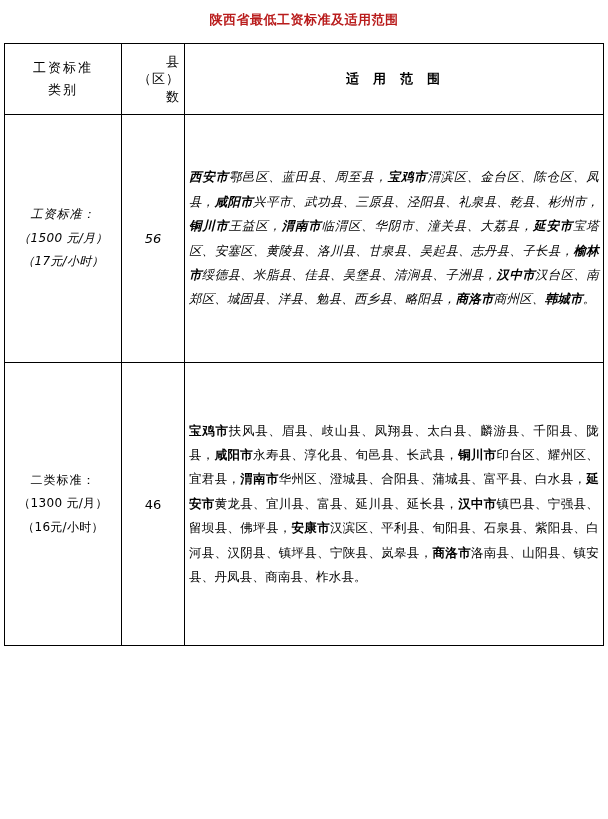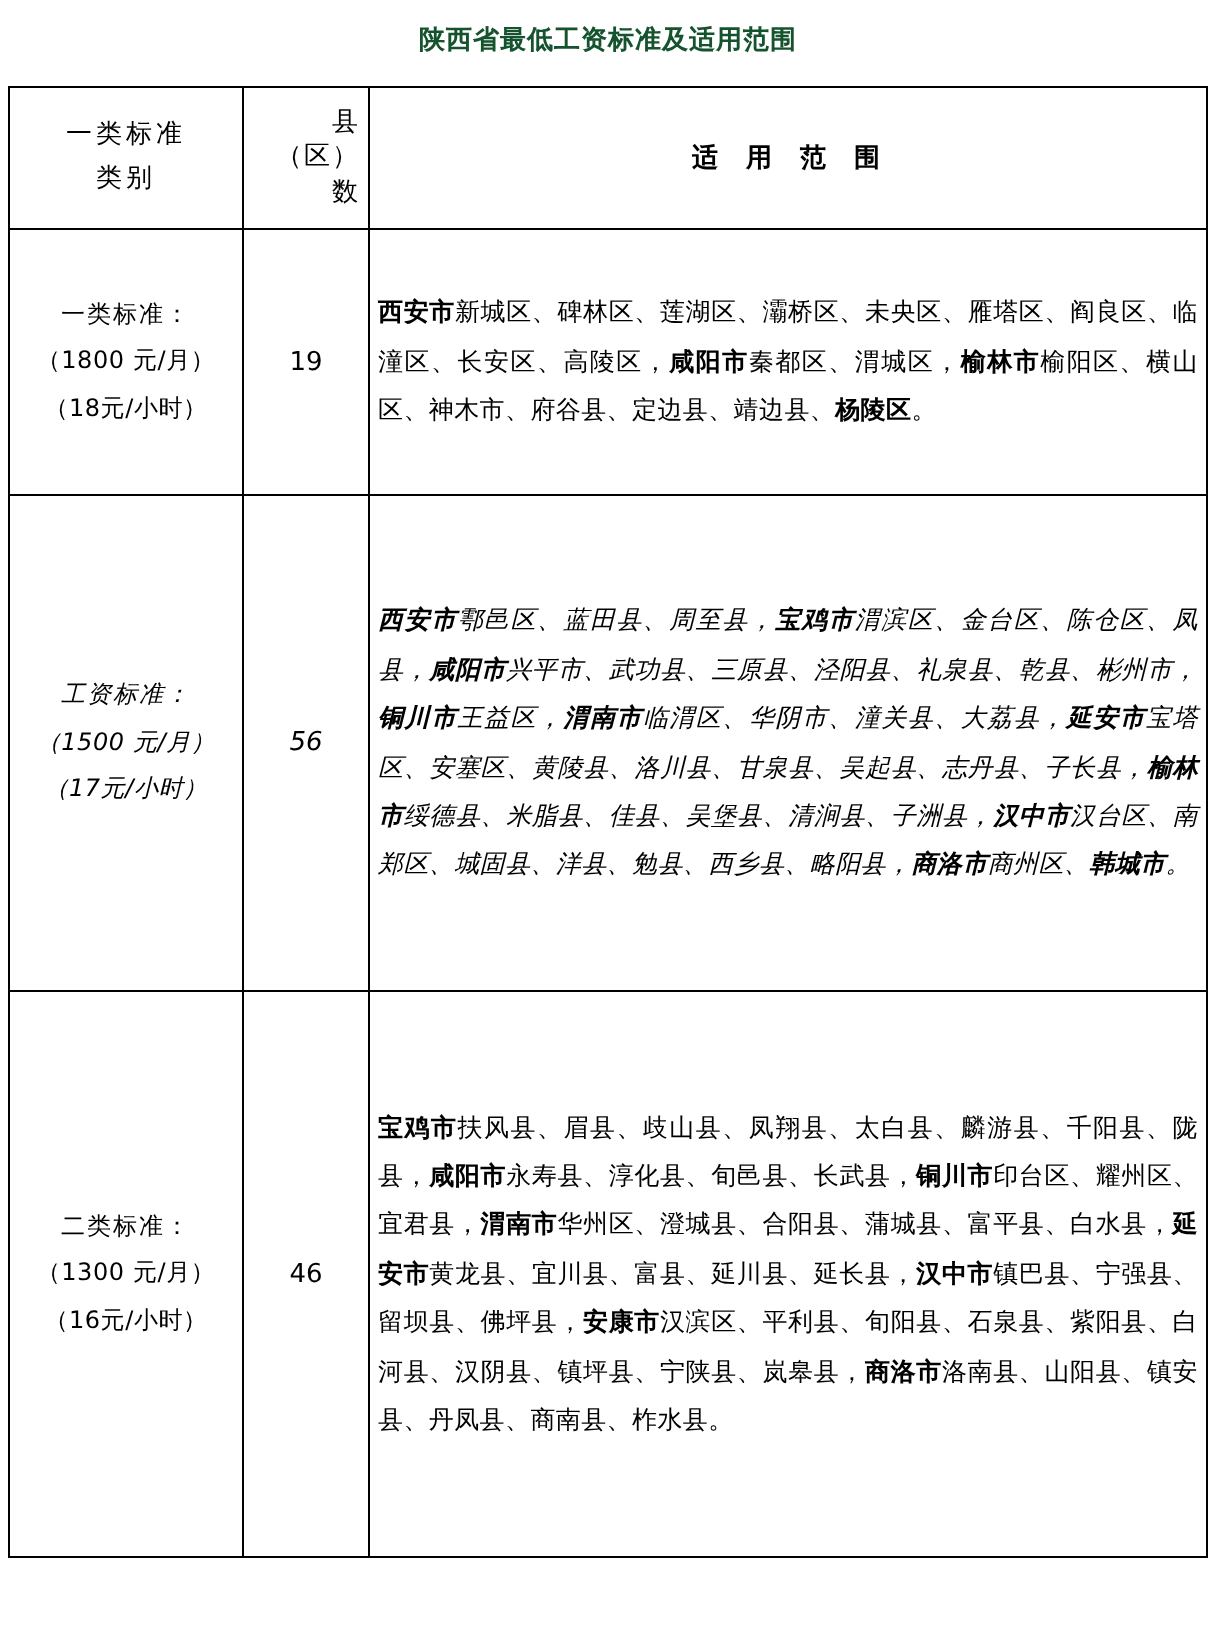--- a/index.html
+++ b/index.html
@@ -20,21 +20,21 @@
     height: 819px;
     box-sizing: border-box;
     padding: 0;
   }
   .doc-title {
     text-align: center;
     font-size: 13px;
     font-weight: bold;
     letter-spacing: 0.5px;
     margin: 11px 0 14px 0;
-    color: #14532d;
+    color: #b91c1c;
   }
   table.wage-table {
     border-collapse: collapse;
     width: 574px;
     margin: 0 auto;
     table-layout: fixed;
   }
   table.wage-table td,
   table.wage-table th {
     border: 1px solid #000000;
@@ -95,45 +95,36 @@
 
 <div class="page">
 
   <div class="doc-title">陕西省最低工资标准及适用范围</div>
 
   <table class="wage-table">
     <thead>
       <tr>
         <th class="col-category">
           <div class="hdr-cat">
-            <div>一类标准</div>
+            <div>工资标准</div>
             <div>类别</div>
           </div>
         </th>
         <th class="col-count">
           <div class="hdr-count">
             <div>县（区）</div>
             <div>数</div>
           </div>
         </th>
         <th class="col-scope">
           <div class="hdr-scope">适用范围</div>
         </th>
       </tr>
     </thead>
     <tbody>
-      <tr class="row-1">
-        <td class="cat">
-          <div class="cat-name">一类标准：</div>
-          <div>（1800 元/月）</div>
-          <div>（18元/小时）</div>
-        </td>
-        <td class="count">19</td>
-        <td class="scope"><b>西安市</b>新城区、碑林区、莲湖区、灞桥区、未央区、雁塔区、阎良区、临潼区、长安区、高陵区，<b>咸阳市</b>秦都区、渭城区，<b>榆林市</b>榆阳区、横山区、神木市、府谷县、定边县、靖边县、<b>杨陵区</b>。</td>
-      </tr>
       <tr class="row-2">
         <td class="cat">
           <div class="cat-name">工资标准：</div>
           <div>（1500 元/月）</div>
           <div>（17元/小时）</div>
         </td>
         <td class="count">56</td>
         <td class="scope"><b>西安市</b>鄠邑区、蓝田县、周至县，<b>宝鸡市</b>渭滨区、金台区、陈仓区、凤县，<b>咸阳市</b>兴平市、武功县、三原县、泾阳县、礼泉县、乾县、彬州市，<b>铜川市</b>王益区，<b>渭南市</b>临渭区、华阴市、潼关县、大荔县，<b>延安市</b>宝塔区、安塞区、黄陵县、洛川县、甘泉县、吴起县、志丹县、子长县，<b>榆林市</b>绥德县、米脂县、佳县、吴堡县、清涧县、子洲县，<b>汉中市</b>汉台区、南郑区、城固县、洋县、勉县、西乡县、略阳县，<b>商洛市</b>商州区、<b>韩城市</b>。</td>
       </tr>
       <tr class="row-3">

